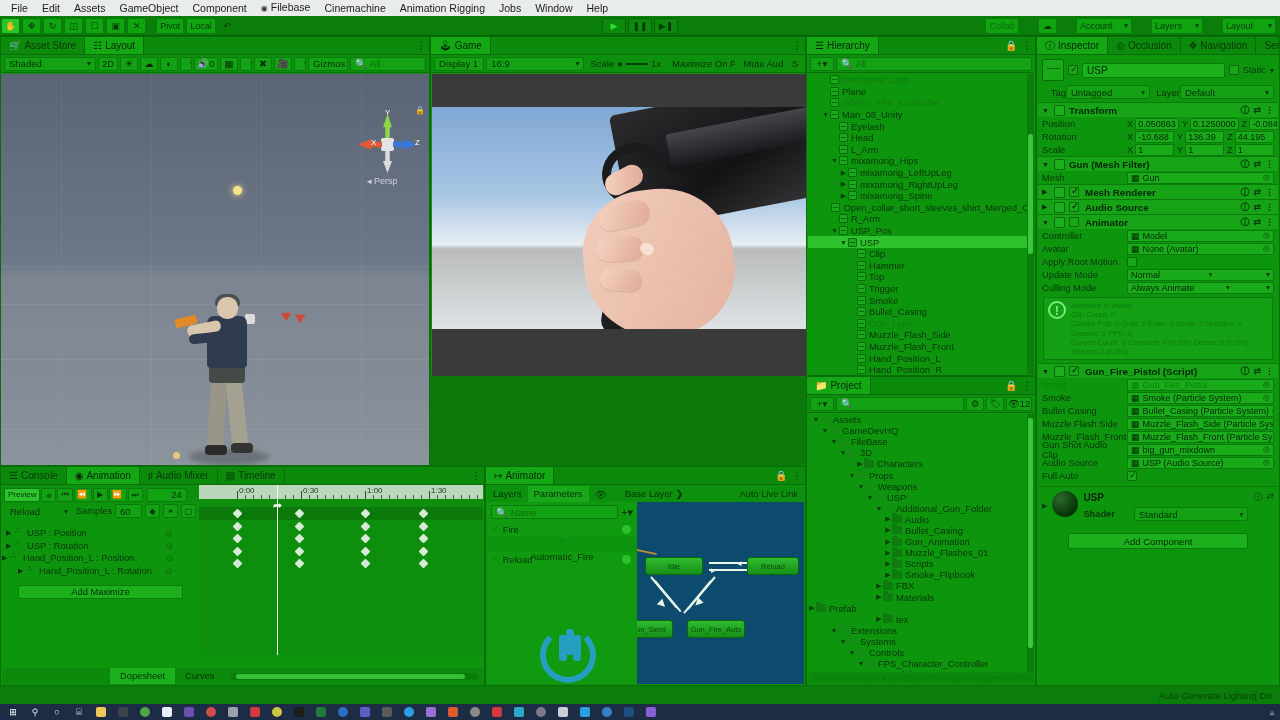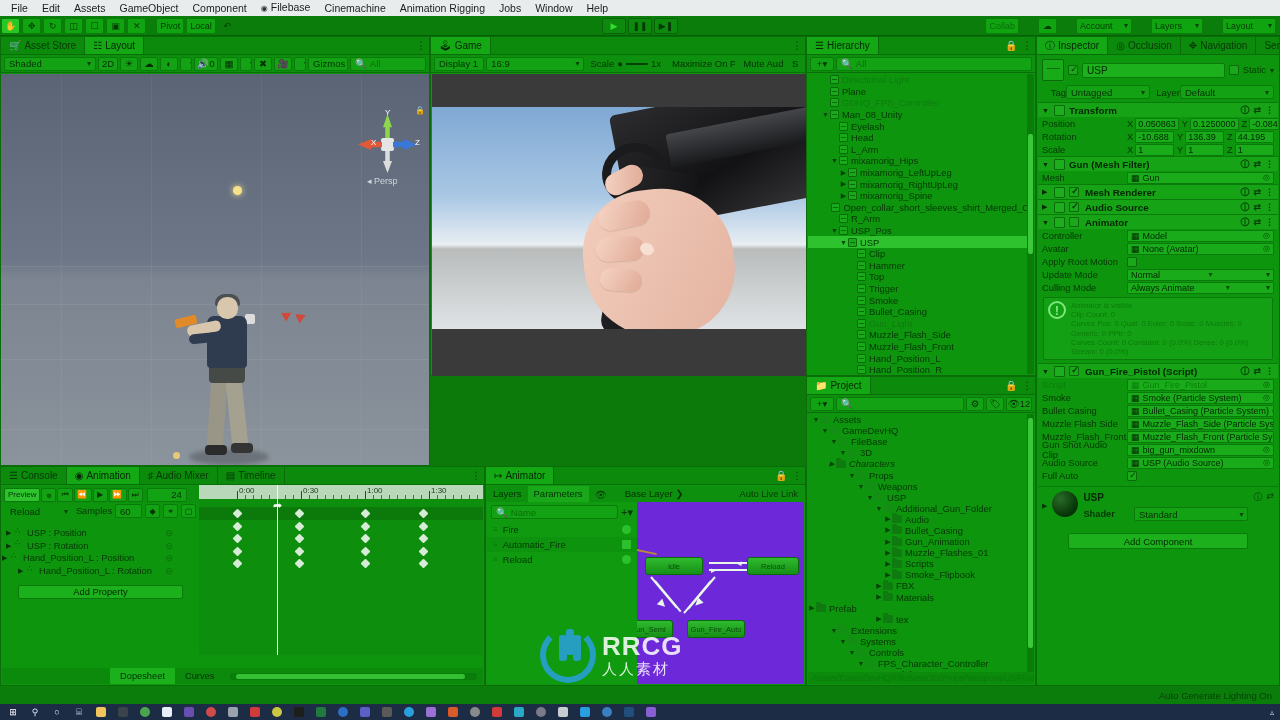--- a/index.html
+++ b/index.html
@@ -285,23 +285,23 @@
   .hscroll .thumb { position: absolute; left: 6px; right: 12px; top: 1px; height: 5px; background: #34bf34; border-radius: 3px; }
 
   
   #animator { left: 485px; top: 466px; width: 321px; height: 220px; }
   #animator .toprow {
     height: 16px; display: flex; align-items: center; background: #0d900d; font-size: 9.5px;
   }
   #animator .toprow .t { padding: 0 6px; line-height: 16px; color: #053005; }
   #animator .toprow .t.sel { background: #19a819; }
   #animator .left { position: absolute; left: 1px; top: 35px; width: 150px; bottom: 1px; background: #0f9a0f; }
-  #animator .graph { position: absolute; left: 151px; top: 35px; right: 1px; bottom: 1px; background: #6d28d9; overflow: hidden; }
+  #animator .graph { position: absolute; left: 151px; top: 35px; right: 1px; bottom: 1px; background: #0c4a6e; overflow: hidden; }
   .param-row { height: 15px; display: flex; align-items: center; gap: 5px; padding: 0 6px; font-size: 9.4px; color: #043604; }
-  .param-row.alt { background: #0d930d; }
+  .param-row.alt { background: #0d930d; flex-direction: column; }
   .param-row .toggle-circle { margin-left: auto; width: 9px; height: 9px; border-radius: 50%; background: #2cc02c; }
   .param-row .toggle-square { margin-left: auto; width: 9px; height: 9px; border-radius: 1px; background: #2cc02c; }
   .state {
     position: absolute; height: 18px; background: linear-gradient(#2fbb2f,#169016);
     border-radius: 3px; display: flex; align-items: center; justify-content: center;
     font-size: 7.5px; color: #0a4e0a; border: 1px solid #0a6a0a;
   }
 
   
   #statusbar {
@@ -733,21 +733,21 @@
         <div class="prow" style="padding-left: 22px;">
           <span class="tw">▼</span>
           <span class="fold open"></span>
           <span>FileBase</span>
         </div>
         <div class="prow" style="padding-left: 31px;">
           <span class="tw">▼</span>
           <span class="fold open"></span>
           <span>3D</span>
         </div>
-        <div class="prow" style="padding-left: 20px; font-style: italic;">
+        <div class="prow" style="padding-left: 48px;">
           <span class="tw">▶</span>
           <span class="fold"></span>
           <span>Characters</span>
         </div>
         <div class="prow" style="padding-left: 40px;">
           <span class="tw">▼</span>
           <span class="fold open"></span>
           <span>Props</span>
         </div>
         <div class="prow" style="padding-left: 49px;">
@@ -1223,21 +1223,21 @@
             <span class="minus">⊖</span>
           </div>
           <div class="proprow" style="padding-left: 16px;">
             <span class="tw">▶</span>
             <span class="anim-ico"></span>
             <span>Hand_Position_L : Rotation</span>
             <span class="minus">⊖</span>
           </div>
         </div>
       <div class="addprop">
-          <span>Add Property</span>
+          <span>Add Maximize</span>
         </div>
     </div>
 
     <div id="dope">
       <div id="ruler">
           <div class="tickmaj" style="left: 38px;"></div>
           <div class="lab" style="left: 40px;">0:00</div>
           <div class="tick" style="left: 46px;"></div>
           <div class="tick" style="left: 54px;"></div>
           <div class="tick" style="left: 62px;"></div>
@@ -1391,24 +1391,20 @@
       <div style="position:absolute;left:36px;top:74px;width:42px;height:2px;background:#e8f7e8;transform:rotate(-50deg);transform-origin:right center"></div>
       <div style="position:absolute;left:32px;top:78px;width:42px;height:2px;background:#e8f7e8;transform:rotate(-50deg);transform-origin:right center"></div>
       <div style="position:absolute;left:22px;top:96px;color:#e8f7e8;font-size:10px;transform:rotate(45deg)">▶</div>
       <div style="position:absolute;left:58px;top:96px;color:#e8f7e8;font-size:10px;transform:rotate(135deg)">▶</div>
       <div style="position:absolute;left:-10px;top:48px;width:30px;height:2px;background:#b88a3a;transform:rotate(12deg)"></div>
     </div>
   </div>
 
   <div id="wm">
     <div class="ring"></div>
-    <div class="txt">
-      <div class="a">RRCG</div>
-      <div class="b">人人素材</div>
-    </div>
   </div>
 
   <div id="statusbar">
     <span>Auto Generate Lighting On</span>
   </div>
 
   <div id="taskbar">
     <div id="taskbar-icons" style="display:flex;align-items:center">
         <div class="tki" style="color: rgb(255, 255, 255);">⊞</div>
         <div class="tki" style="color: rgb(220, 232, 245);">⚲</div>

